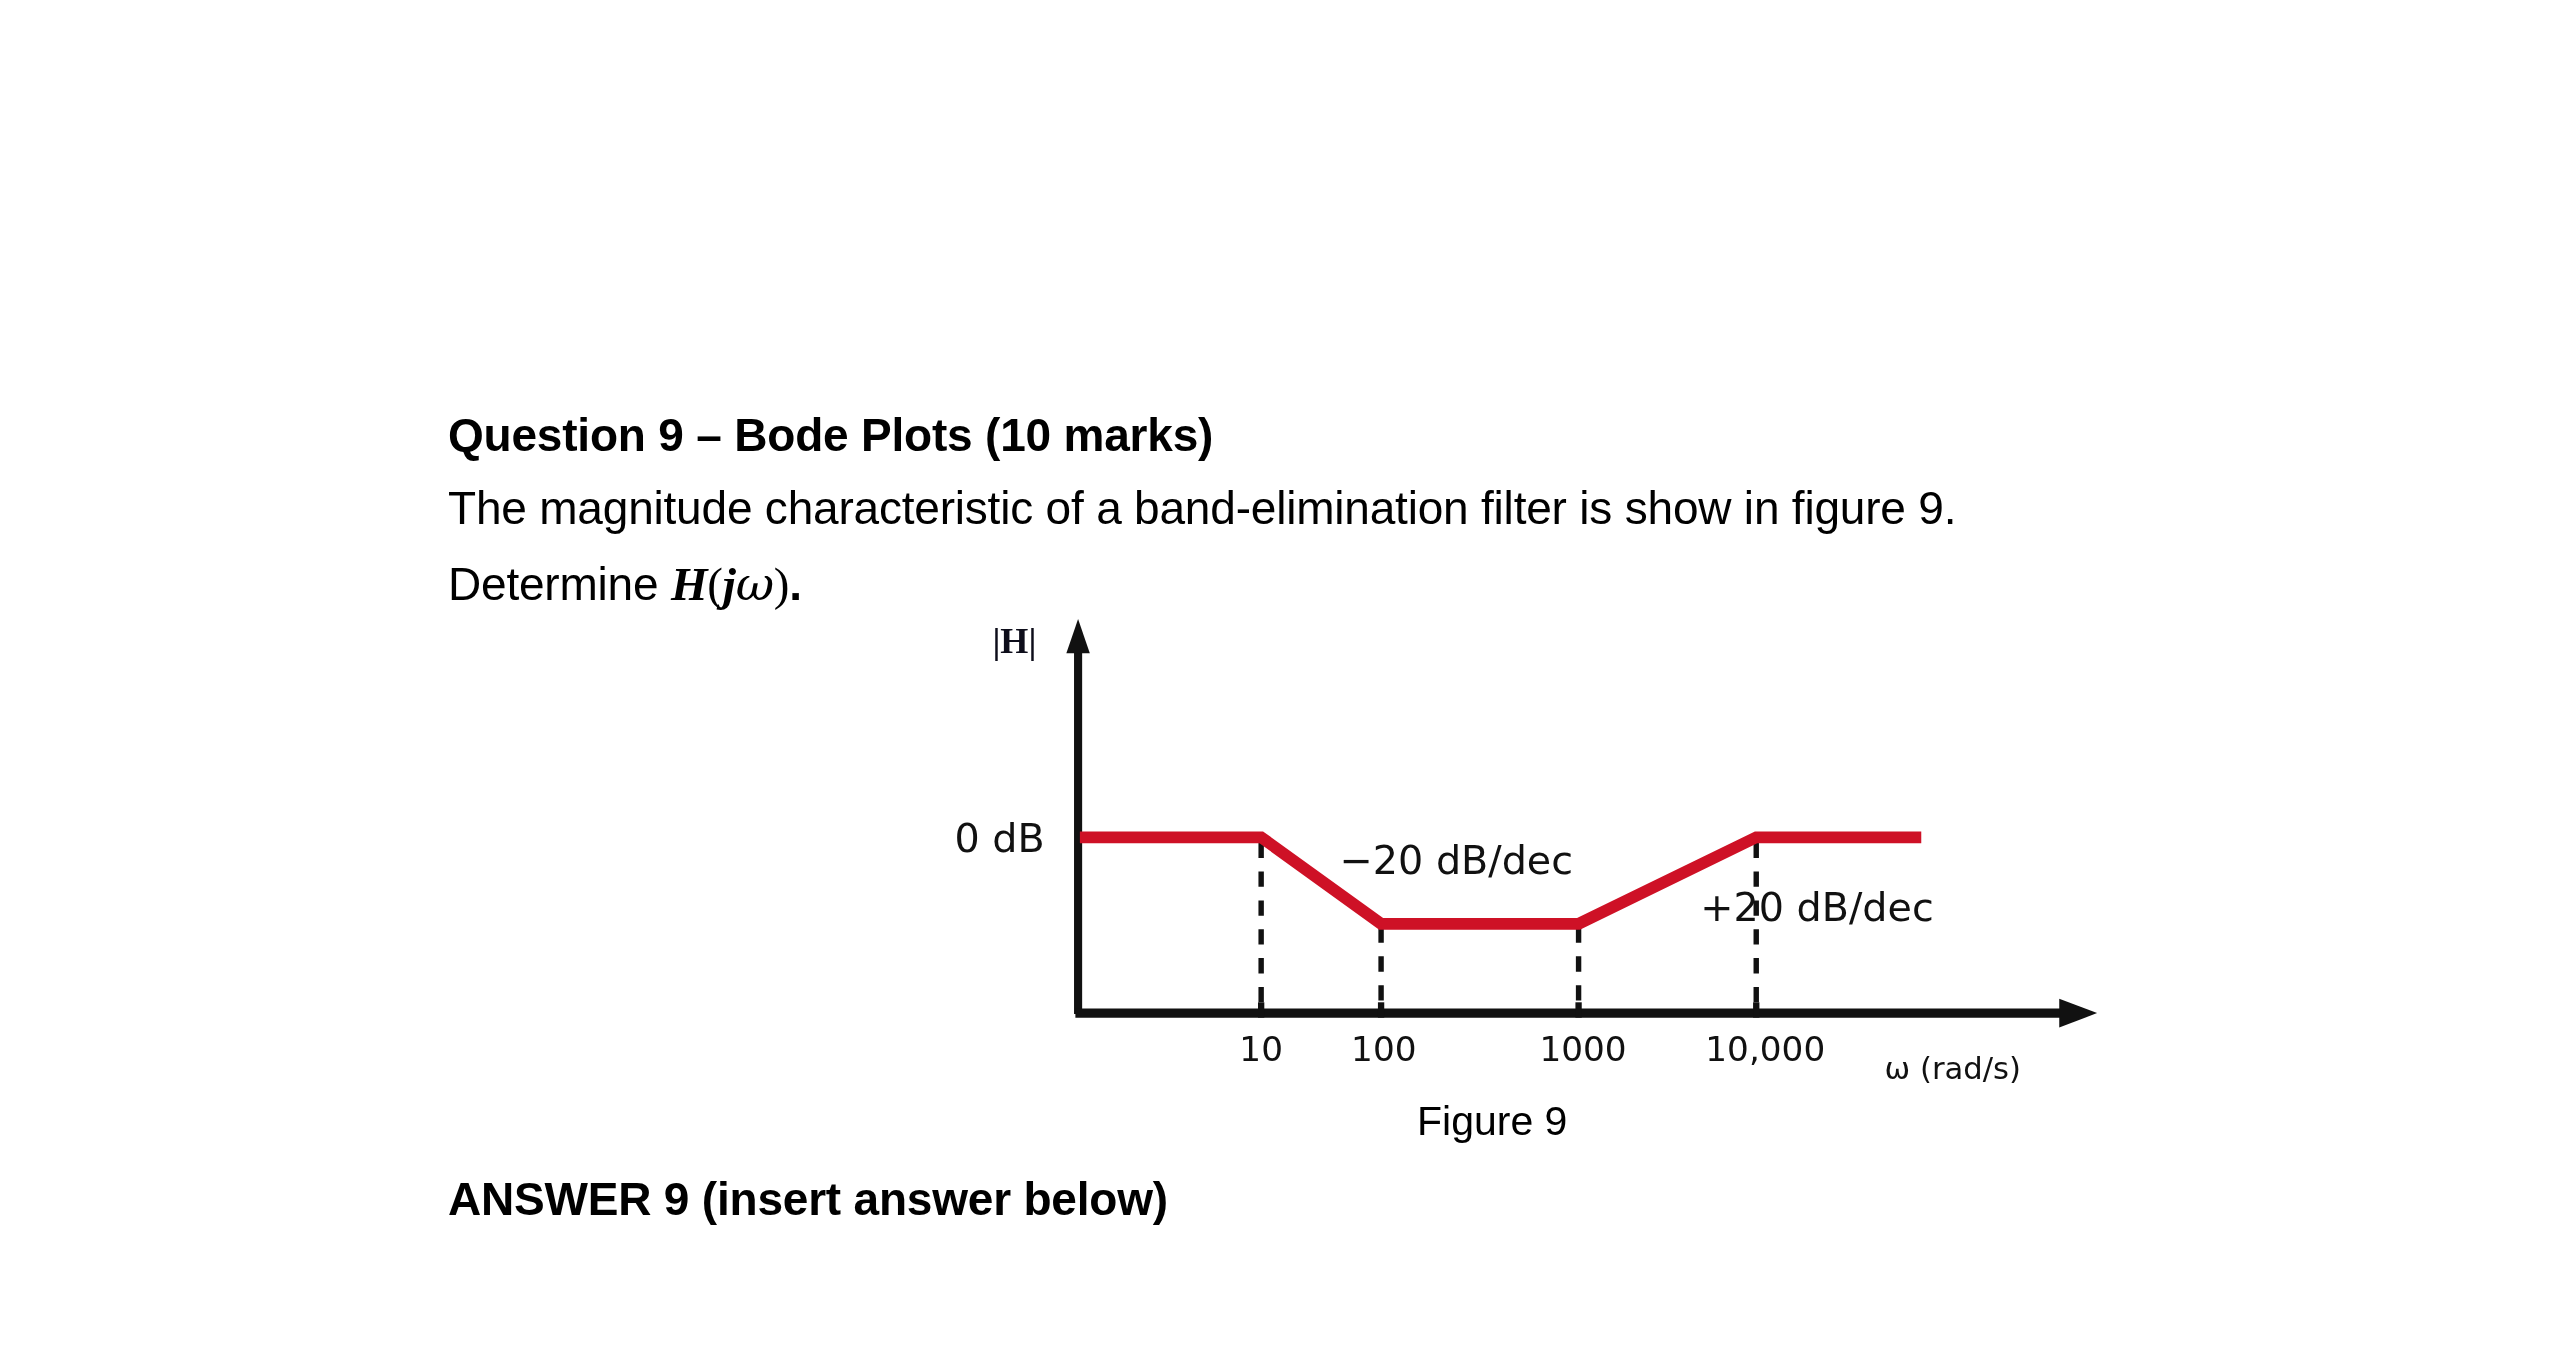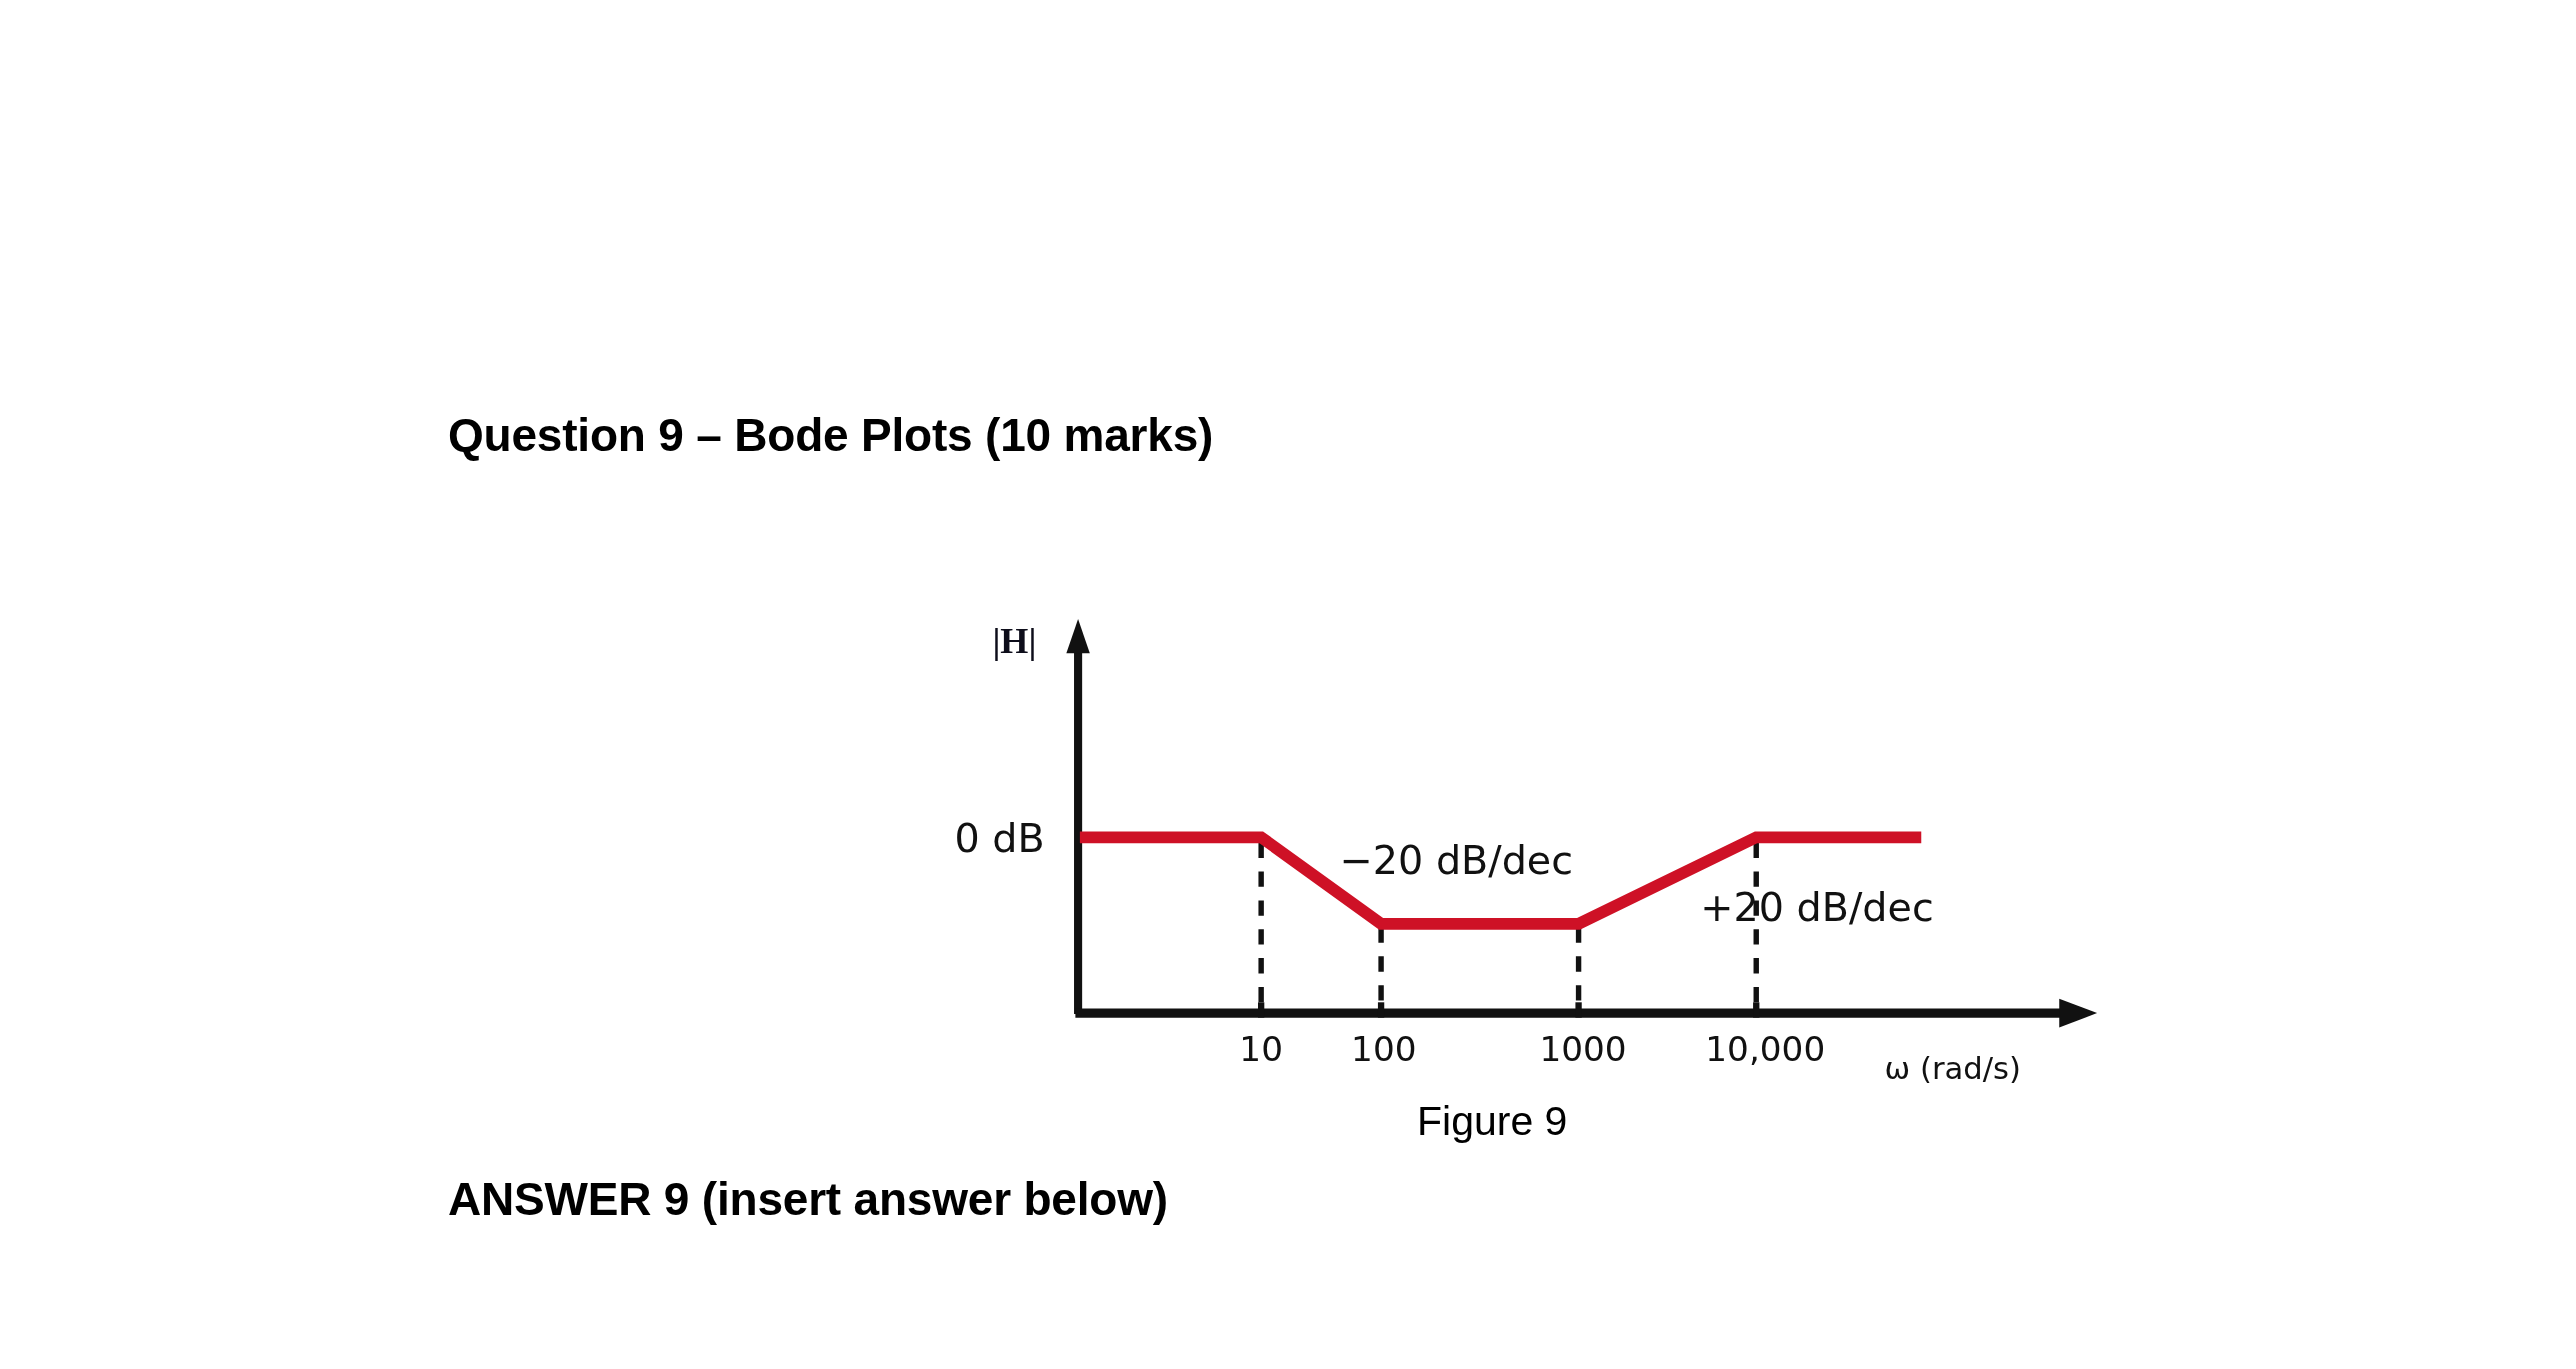--- a/index.html
+++ b/index.html
@@ -125,20 +125,22 @@
     fill: #111111;
   }
 </style>
 </head>
 <body>
 
 <div id="page">
 
   <div class="qblock">
     <div class="q-title">Question 9 – Bode Plots (10 marks)</div>
+    <div class="q-line">The magnitude characteristic of a band-elimination filter is show in figure 9.</div>
+    <div class="q-line"><span>Determine </span><span class="mathit"><span>H</span><span class="paren">(</span><span>j</span><span class="omega">ω</span><span class="paren">)</span></span><span class="period-bold">.</span></div>
   </div>
 
   <div id="figure">
     <svg width="1200" height="505" viewBox="0 0 1330 560" xmlns="http://www.w3.org/2000/svg">
 
       <text class="h-label" x="60" y="58">|H|</text>
 
       <g>
         <line x1="155" y1="42" x2="155" y2="458" stroke="#111111" stroke-width="9"></line>
         <polygon points="155,20 142,58 168,58" fill="#111111"></polygon>

